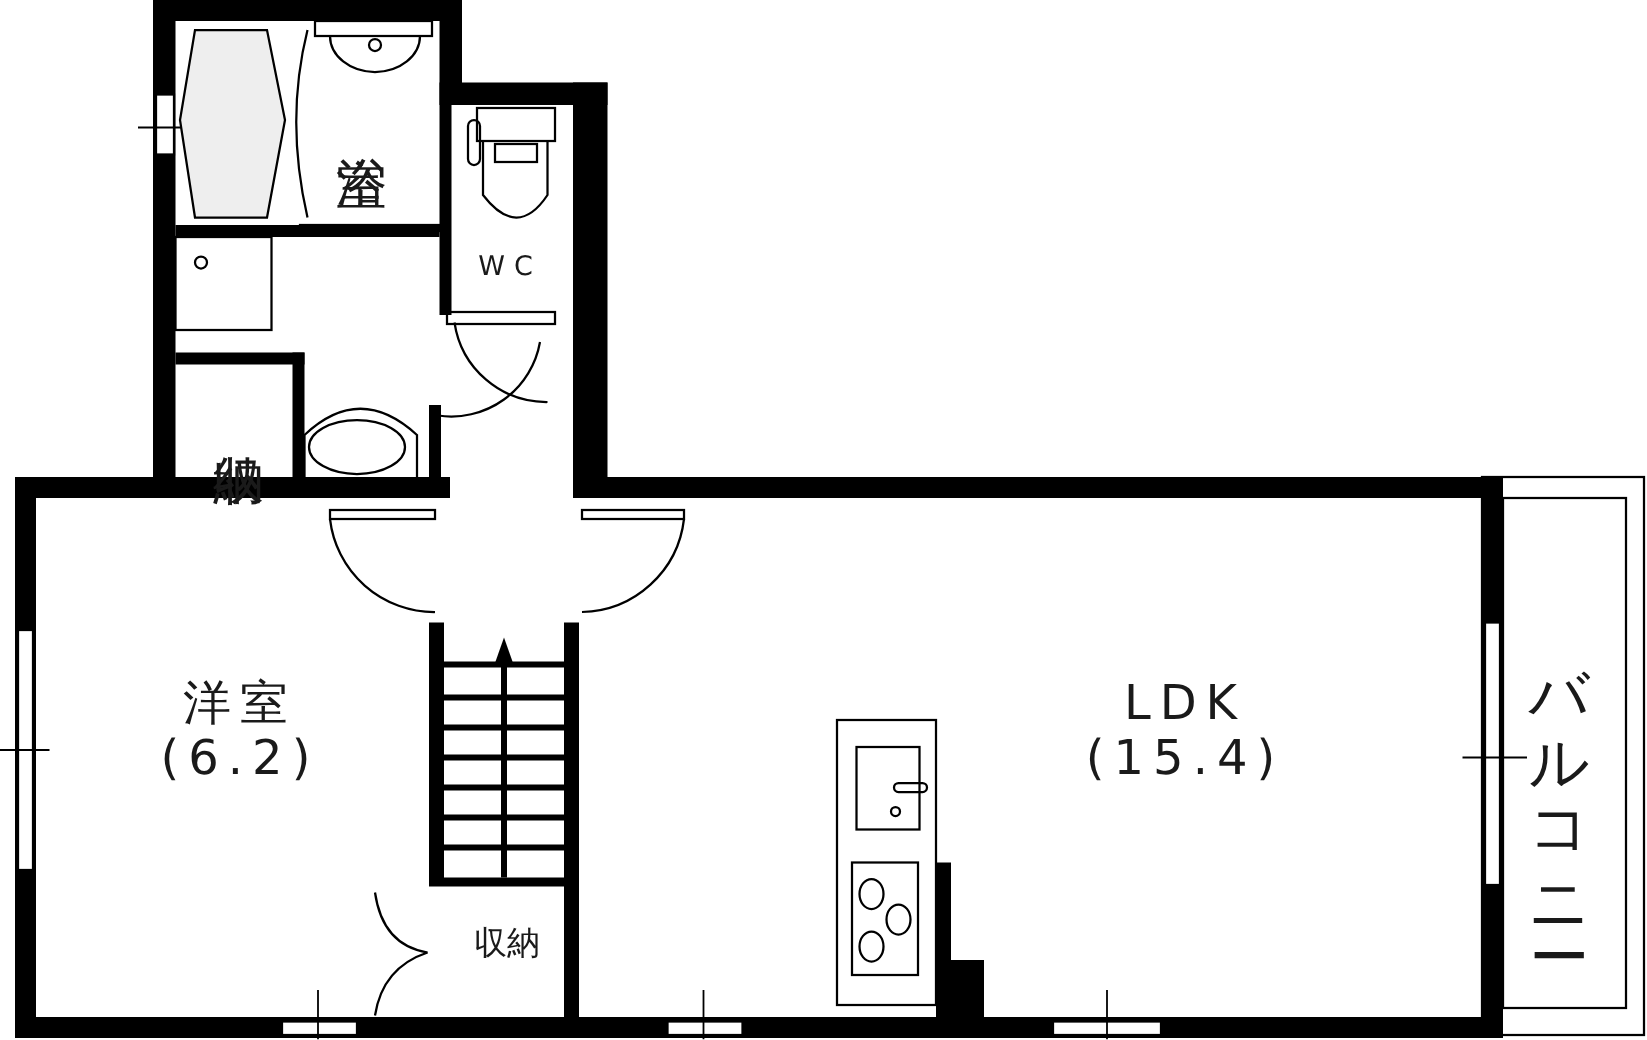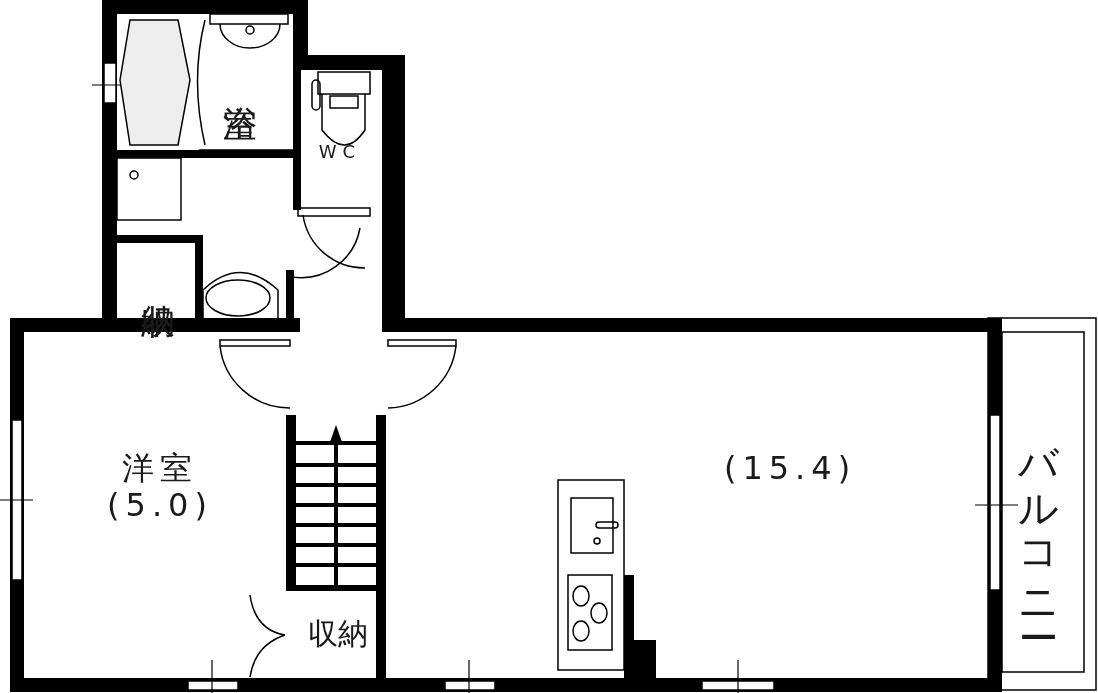--- a/index.html
+++ b/index.html
@@ -115,25 +115,26 @@
     <line x1="296" y1="545" x2="376" y2="545"></line>
     <line x1="296" y1="565" x2="376" y2="565"></line>
     <line x1="336" y1="435" x2="336" y2="585"></line>
   </g>
   <polygon points="330,442 342,442 336,425" fill="#000"></polygon>
 </svg>
 
 <div class="lbl jp" style="left:210px;top:48px;width:60px;">
   <span style="writing-mode:vertical-rl;">浴室</span>
 </div>
-<div class="lbl wc" style="left:305px;top:142px;width:70px;">WC</div>
+<div class="lbl wc" style="left:305px;top:168px;width:70px;">WC</div>
 <div class="lbl jp" style="left:128px;top:247px;width:60px;">
   <span style="writing-mode:vertical-rl;">収納</span>
 </div>
 <div class="lbl big" style="left:60px;top:450px;width:200px;">
   <div>洋室</div>
-  <div>(5.0)</div>
+  <div>(6.2)</div>
 </div>
-<div class="lbl jp" style="left:296px;top:617px;width:84px;font-size:30px;">収納</div>
+<div class="lbl jp" style="left:296px;top:617px;width:84px;font-size:22px;">収納</div>
 <div class="lbl big" style="left:690px;top:450px;width:200px;">
+  <div>LDK</div>
   <div>(15.4)</div>
 </div>
 <div class="lbl vert" style="left:1016px;top:395px;height:250px;">バルコニー</div>
 
 </body></html>

